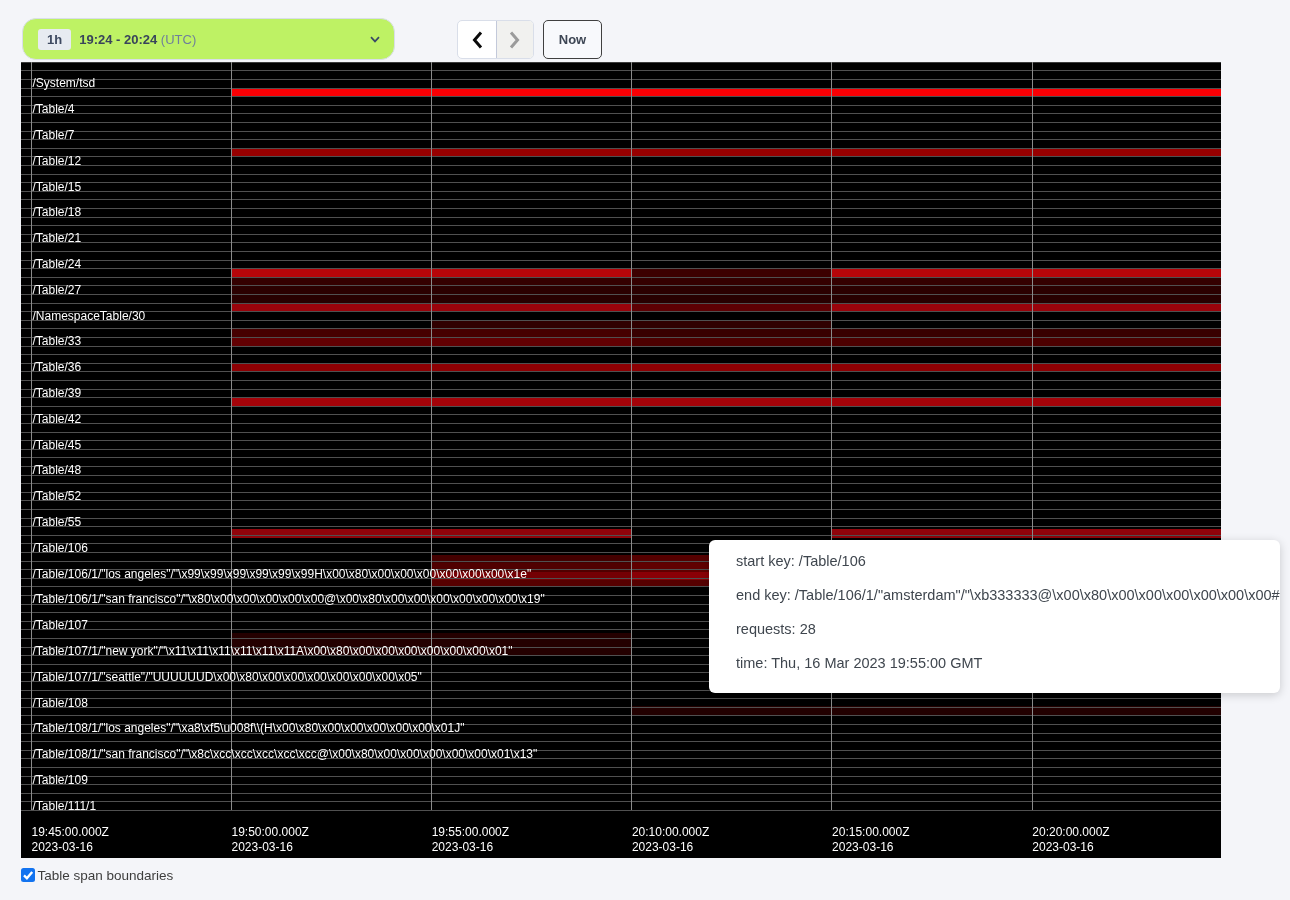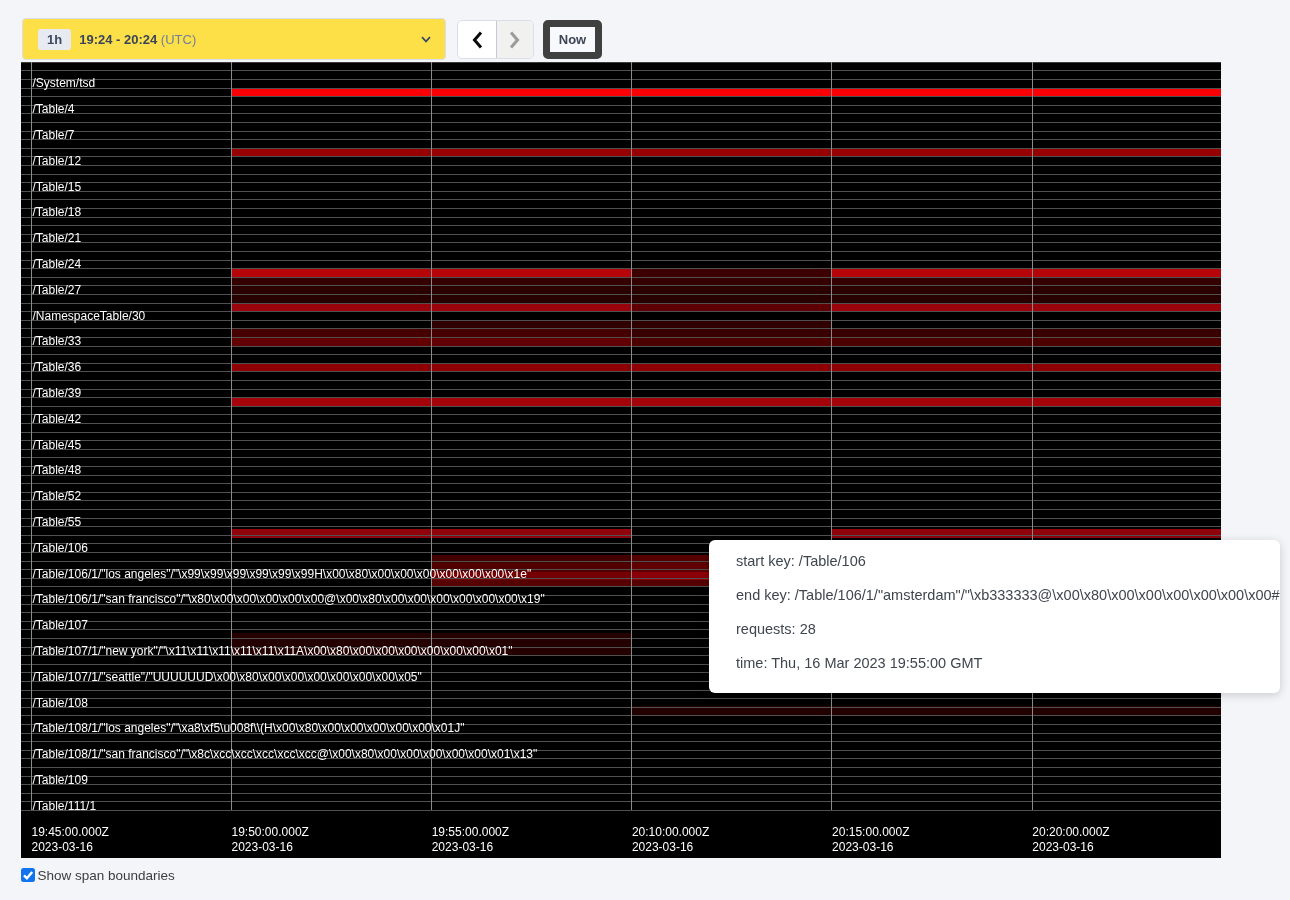--- a/index.html
+++ b/index.html
@@ -1,24 +1,24 @@
 <!DOCTYPE html>
 <html><head><meta charset="utf-8"><style>
 *{margin:0;padding:0;box-sizing:border-box}
 html,body{width:1290px;height:900px;background:#f4f5f9;font-family:"Liberation Sans",sans-serif;overflow:hidden}
 .abs{position:absolute}
-.dropdown{left:22px;top:18px;width:424px;height:42px;background:#fde047;border:1px solid #d9dee9;border-radius:4px;display:flex;align-items:center}
+.dropdown{left:22px;top:18px;width:373px;height:42px;background:#bef264;border:1px solid #d9dee9;border-radius:14px;display:flex;align-items:center}
 .badge{margin-left:15px;background:#e7ebf1;border-radius:3px;padding:3px 9px;font-size:13px;font-weight:bold;color:#3e4a61}
 .trange{margin-left:8px;font-size:13px;font-weight:bold;color:#39445b}
 .trange span{font-weight:normal;color:#6f7f9b}
 .chev{margin-left:auto;margin-right:14.5px}
 .arrows{left:457px;top:20px;width:77px;height:39px;background:#fff;border:1px solid #d9dee9;border-radius:5px;display:flex;overflow:hidden}
 .arrows .seg{width:50%;display:flex;align-items:center;justify-content:center}
 .arrows .seg.dis{background:#f1f1ef;border-left:1px solid #c3c9da}
-.nowbtn{left:543px;top:20px;width:59px;height:39px;background:#f8f9fc;border:7px solid #404040;border-radius:5px;display:flex;align-items:center;justify-content:center;font-size:13px;font-weight:bold;color:#3d4654}
+.nowbtn{left:543px;top:20px;width:59px;height:39px;background:#f8f9fc;border:1px solid #404040;border-radius:5px;display:flex;align-items:center;justify-content:center;font-size:13px;font-weight:bold;color:#3d4654}
 .canvas{left:21px;top:62px;width:1200px;height:796px;background:#000}
 .tooltip{left:709px;top:540px;width:571px;height:153px;background:#fff;border-radius:6px;box-shadow:0 2px 10px rgba(0,0,0,.18);padding:4px 0 0 27px;font-size:14.5px;color:#3f464e;line-height:34px;white-space:nowrap;overflow:hidden}
 .cbrow{left:21px;top:867.5px;display:flex;align-items:center;font-size:13.5px;color:#3d3d3d}
 .cbrow svg{margin-right:2.5px}
 </style></head>
 <body>
 <div class="abs dropdown">
   <span class="badge">1h</span>
   <span class="trange">19:24 - 20:24 <span>(UTC)</span></span>
   <svg class="chev" width="10" height="7" viewBox="0 0 10 7">
@@ -115,13 +115,13 @@
 <text x="1011.3" y="774" font-family="Liberation Sans, sans-serif" font-size="12" fill="#fff">20:20:00.000Z</text>
 <text x="1011.3" y="788.7" font-family="Liberation Sans, sans-serif" font-size="12" fill="#fff">2023-03-16</text>
 </svg>
   </div>
 <div class="abs tooltip">start key: /Table/106<br>end key: /Table/106/1/"amsterdam"/"\xb333333@\x00\x80\x00\x00\x00\x00\x00\x00#"<br>requests: 28<br>time: Thu, 16 Mar 2023 19:55:00 GMT</div>
 <div class="abs cbrow">
   <svg width="14" height="14" viewBox="0 0 14 14">
       <rect width="14" height="14" rx="2.5" fill="#1273f0"></rect>
       <path d="M3 7.4l2.9 2.9L11.2 3.9" fill="none" stroke="#fff" stroke-width="2.4"></path>
     </svg>
-  <span>Show span boundaries</span>
+  <span>Table span boundaries</span>
 </div>
 </body></html>

